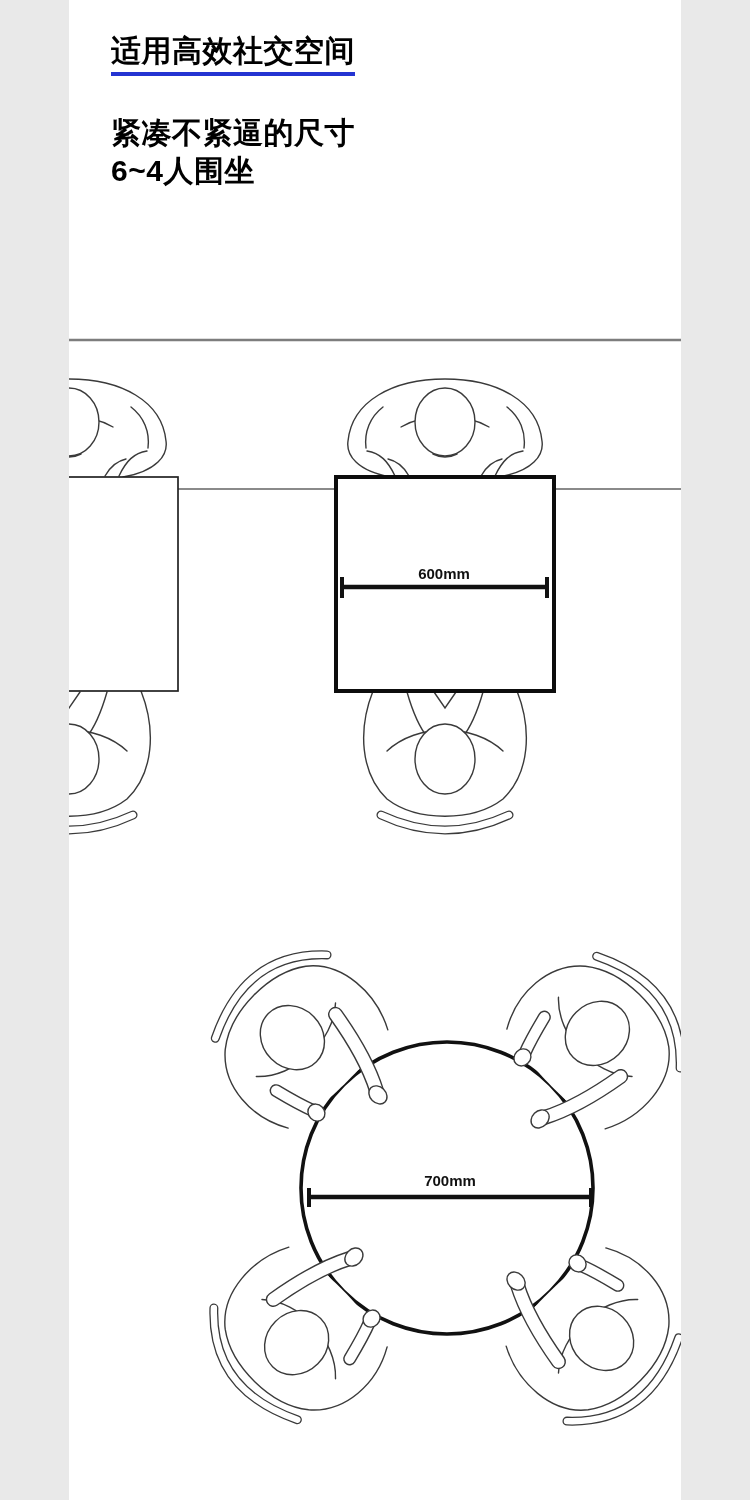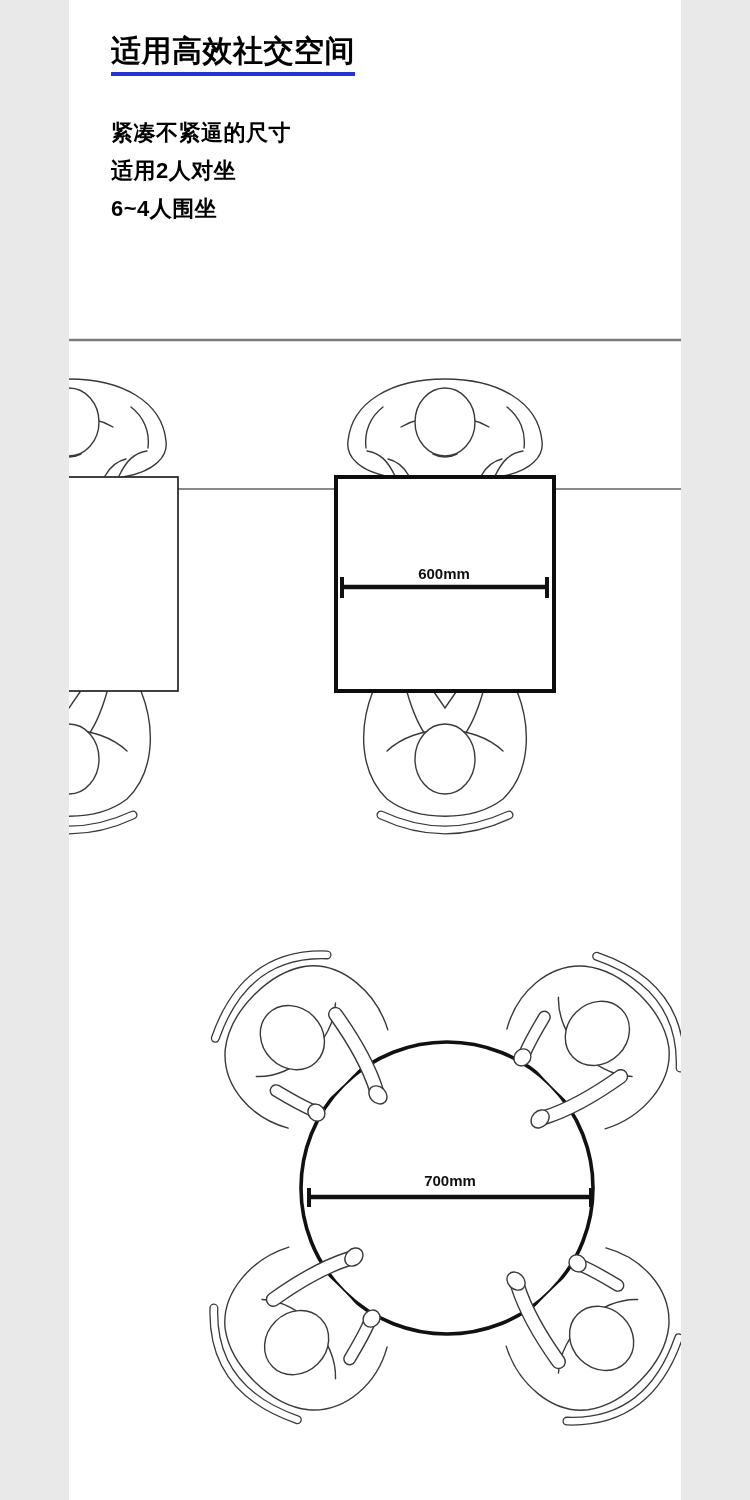--- a/index.html
+++ b/index.html
@@ -15,39 +15,38 @@
   .title{
     display:inline-block;
     font-size:30px;font-weight:700;color:#000;
     letter-spacing:0.5px;
     padding-bottom:5px;
     border-bottom:4px solid #2434d2;
     line-height:1.1;
   }
   .subtitle{margin-top:38px;}
   .subtitle div{
-    font-size:22px;font-weight:700;color:#000;
+    font-size:30px;font-weight:700;color:#000;
     line-height:38px;letter-spacing:0.5px;
   }
   svg{position:absolute;left:0;top:0;}
   svg text{
     font-family:"Liberation Sans","DejaVu Sans",sans-serif;
     font-weight:700;fill:#111;
   }
 </style>
 </head>
 <body>
 
 <div class="page">
 
   <div class="header">
     <div class="title">适用高效社交空间</div>
     <div class="subtitle">
       <div>紧凑不紧逼的尺寸</div>
-      <div>适用2人对坐</div>
       <div>6~4人围坐</div>
     </div>
   </div>
 
   <svg width="750" height="1500" viewBox="0 0 750 1500">
 
     <defs>
 
       <g id="person-top" stroke="#3a3a3a" stroke-width="1.4" fill="none" stroke-linecap="round">
         <path fill="#ffffff" stroke="none" d="M -54 0 C -88 -6 -99 -22 -97 -36 C -93 -76 -52 -98 0 -98 C 52 -98 93 -76 97 -36 C 99 -22 88 -6 54 0 Z"></path>

